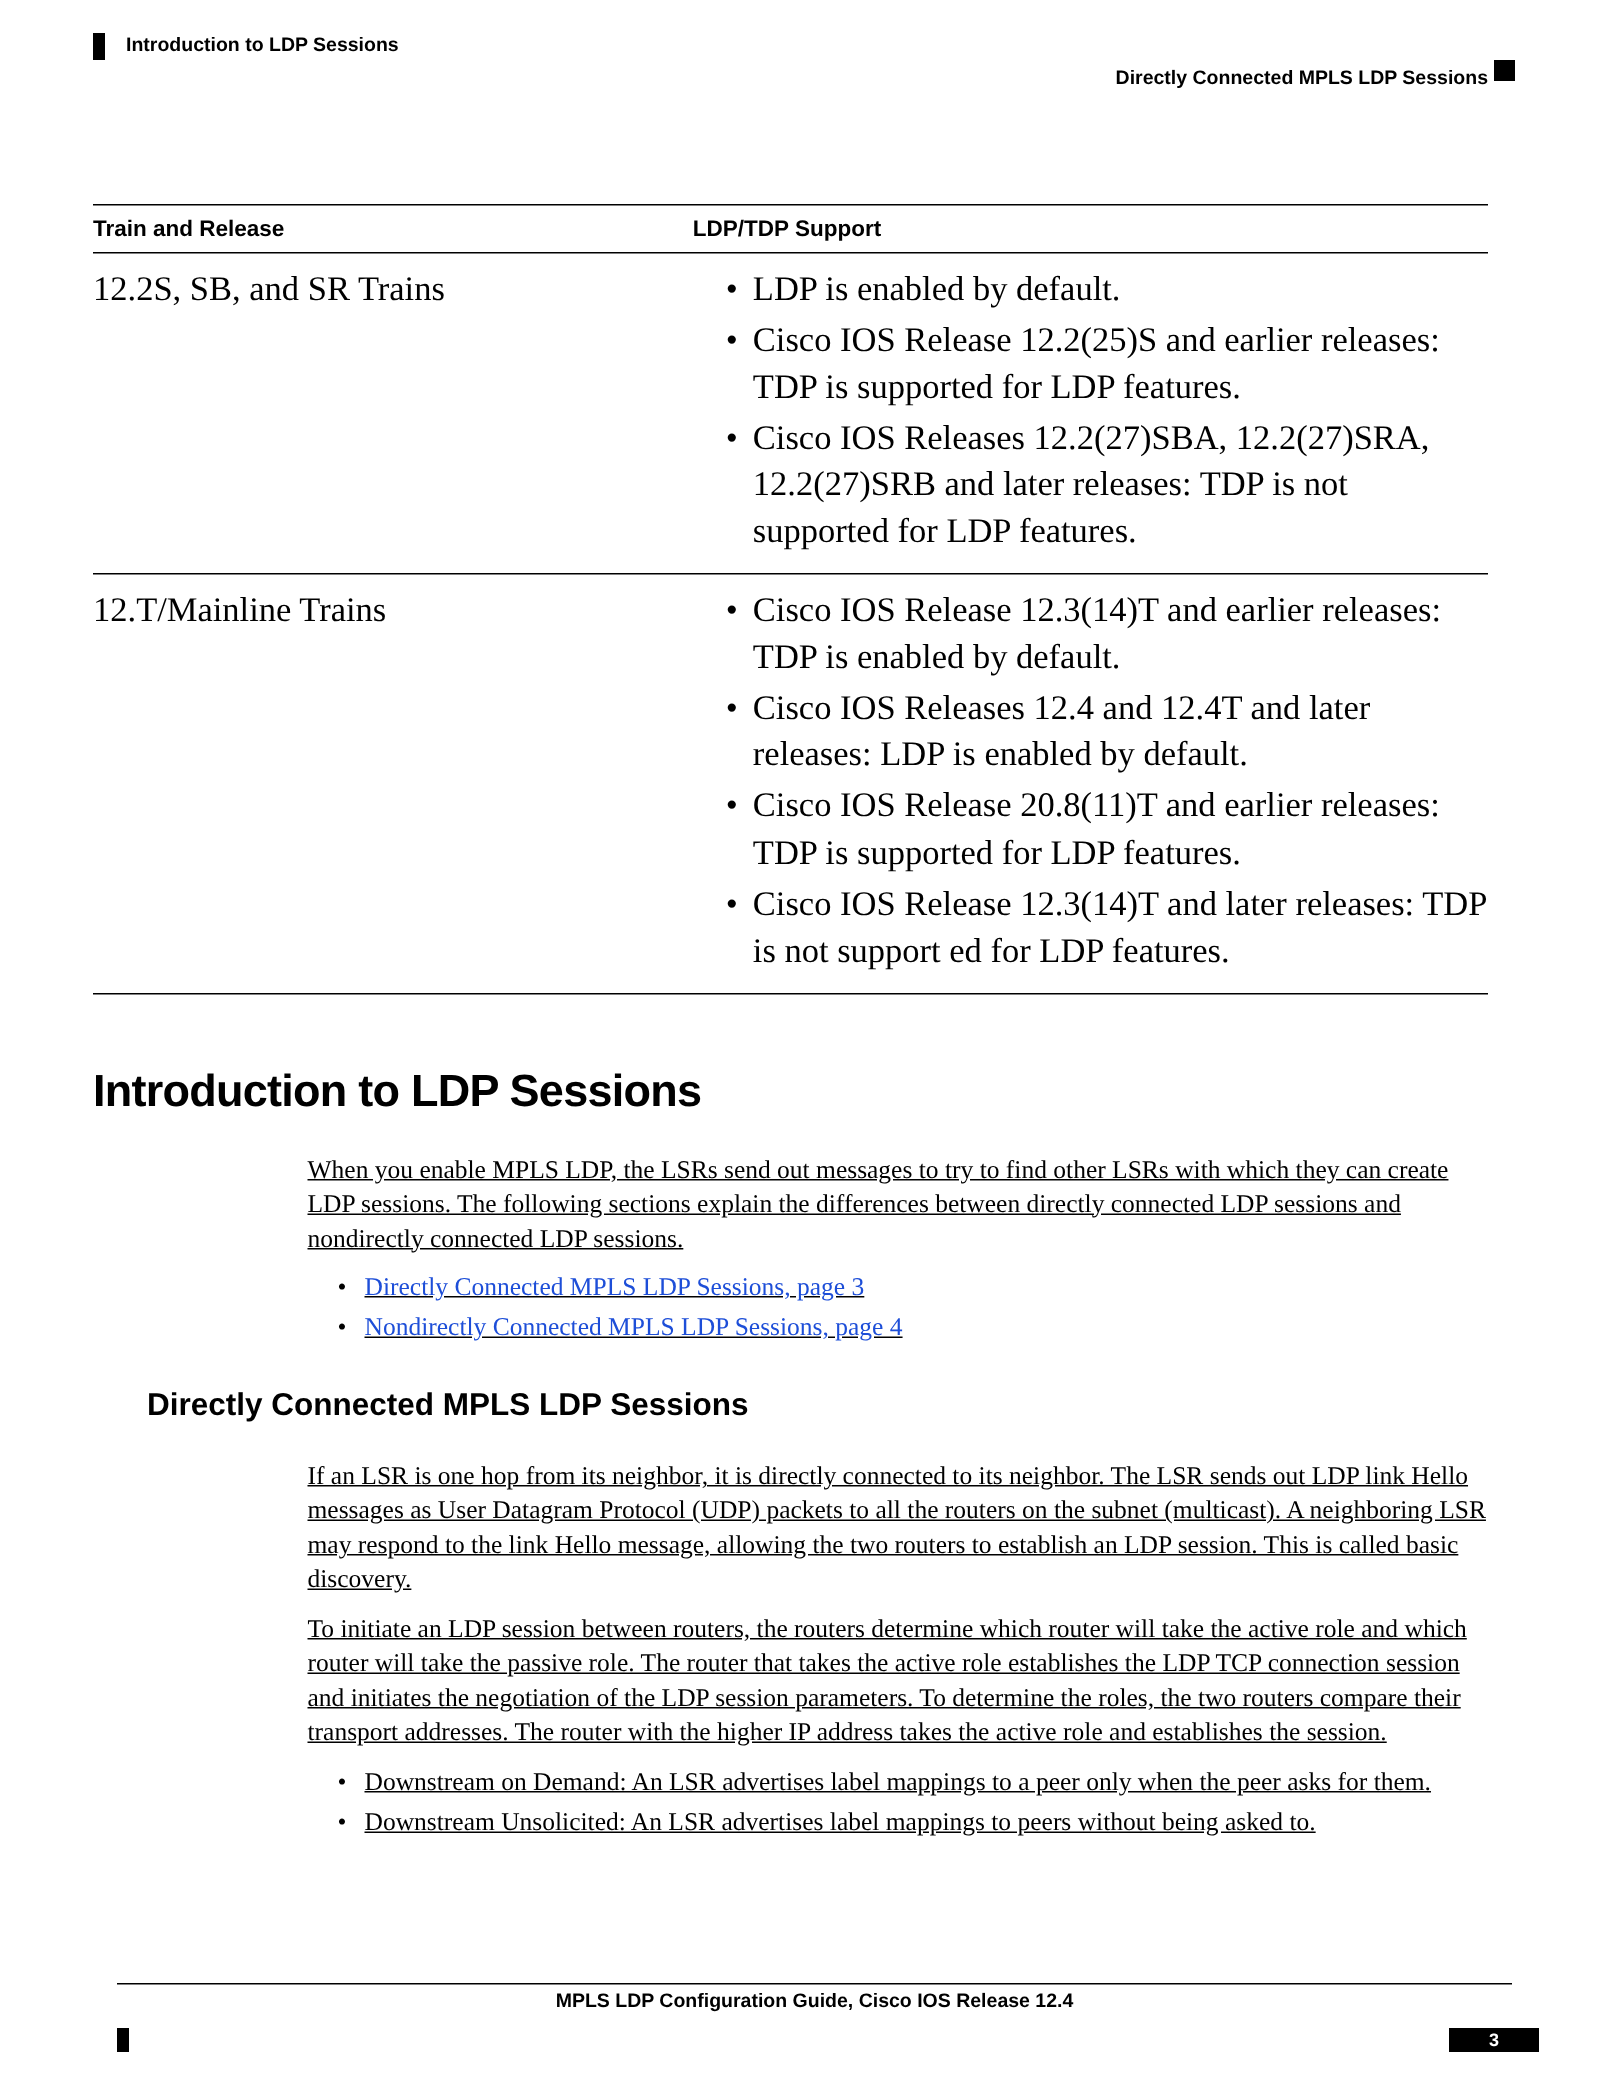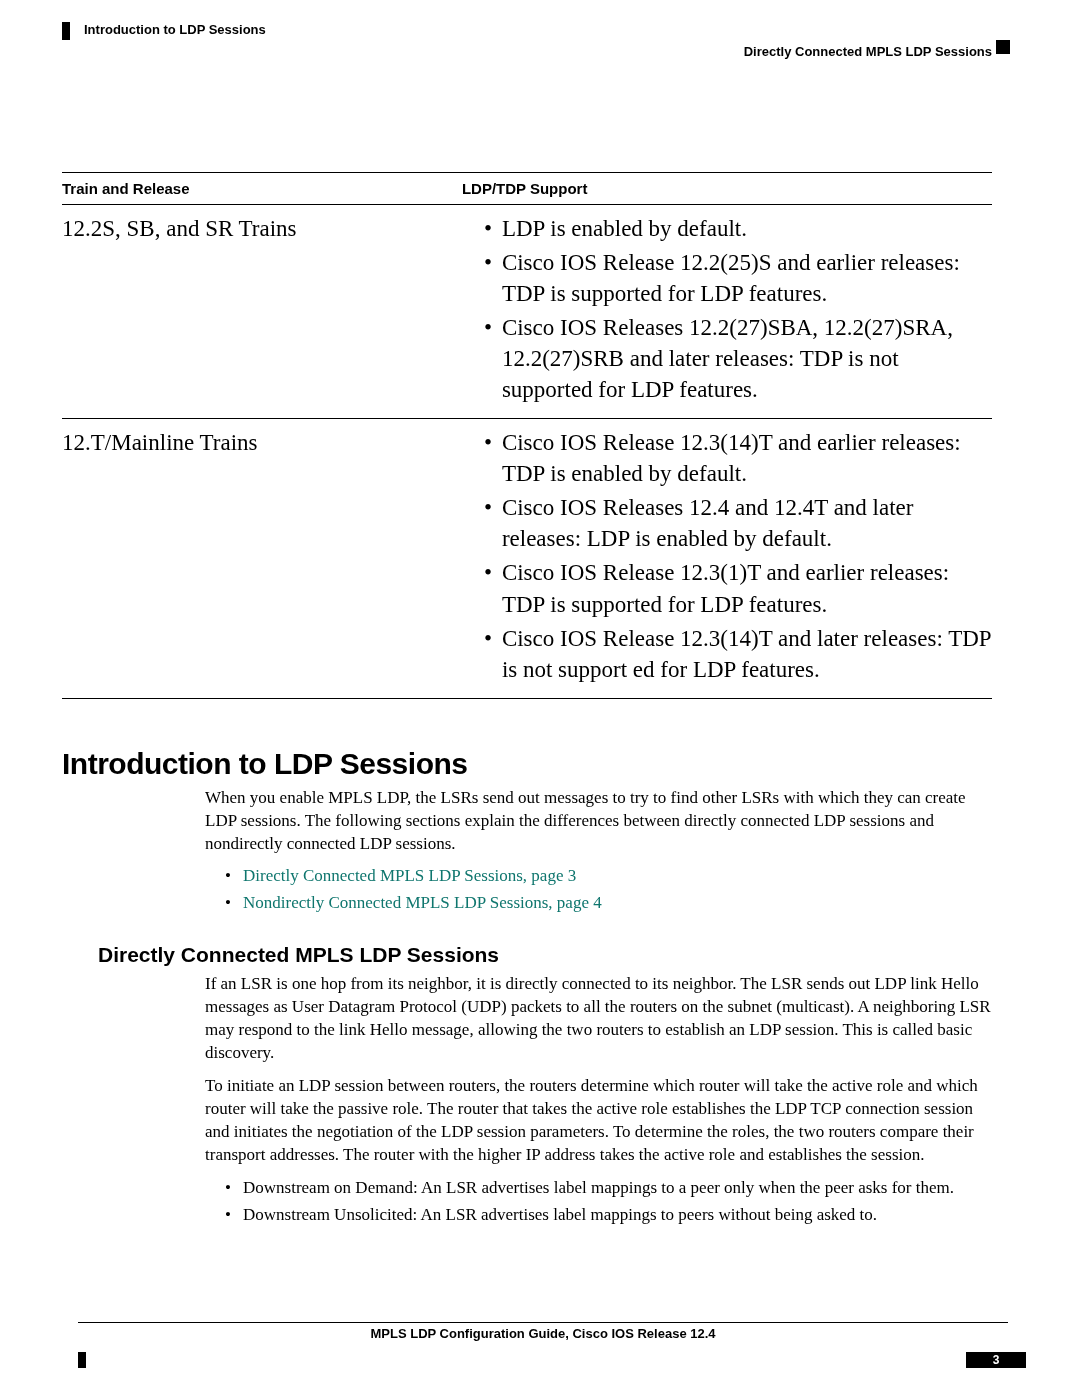--- a/index.html
+++ b/index.html
@@ -48,21 +48,21 @@
     }
     .header-box {
       position: absolute;
       right: -18px;
       top: 40px;
       width: 14px;
       height: 14px;
       background: #000;
     }
     .table {
-      margin-top: 112px;
+      margin-top: 76px;
       width: 100%;
       border-collapse: collapse;
       font-size: 17px;
     }
     .table th {
       text-align: left;
       font-family: Arial, Helvetica, sans-serif;
       font-weight: bold;
       font-size: 15px;
       padding: 7px 0;
@@ -103,38 +103,39 @@
       font-family: Arial, Helvetica, sans-serif;
       font-weight: bold;
       font-size: 21px;
       margin-top: 28px;
       margin-left: 36px;
     }
     .body-text {
       font-size: 17px;
       line-height: 1.35;
       margin-left: 143px;
-      margin-top: 6px;
+      margin-top: 24px;
+      text-decoration: underline;
     }
     .body-text p { margin-bottom: 10px; }
     .body-text ul {
       list-style: none;
       margin: 8px 0 12px 20px;
     }
     .body-text ul li {
       position: relative;
       padding-left: 18px;
       margin-bottom: 4px;
     }
     .body-text ul li::before {
       content: "•";
       position: absolute;
       left: 0;
     }
-    .link { color: #0f766e; }
+    .link { color: #1d4ed8; }
     .footer {
       position: absolute;
       bottom: 45px;
       left: 78px;
       width: 930px;
       height: 30px;
     }
     .footer-line {
       border-top: 1px solid #000;
     }
@@ -196,21 +197,21 @@
             <li>Cisco IOS Releases 12.2(27)SBA, 12.2(27)SRA, 12.2(27)SRB and later releases: TDP is not supported for LDP features.</li>
           </ul>
         </td>
       </tr>
       <tr>
         <td>12.T/Mainline Trains</td>
         <td>
           <ul>
             <li>Cisco IOS Release 12.3(14)T and earlier releases: TDP is enabled by default.</li>
             <li>Cisco IOS Releases 12.4 and 12.4T and later releases: LDP is enabled by default.</li>
-            <li>Cisco IOS Release 12.3(1)T and earlier releases: TDP is supported for LDP features.</li>
+            <li>Cisco IOS Release 20.8(11)T and earlier releases: TDP is supported for LDP features.</li>
             <li>Cisco IOS Release 12.3(14)T and later releases: TDP is not support ed for LDP features.</li>
           </ul>
         </td>
       </tr>
     </tbody>
   </table>
 
   <h1 class="section-heading">Introduction to LDP Sessions</h1>
   <div class="body-text">
     <p>When you enable MPLS LDP, the LSRs send out messages to try to find other LSRs with which they can create LDP sessions. The following sections explain the differences between directly connected LDP sessions and nondirectly connected LDP sessions.</p>

